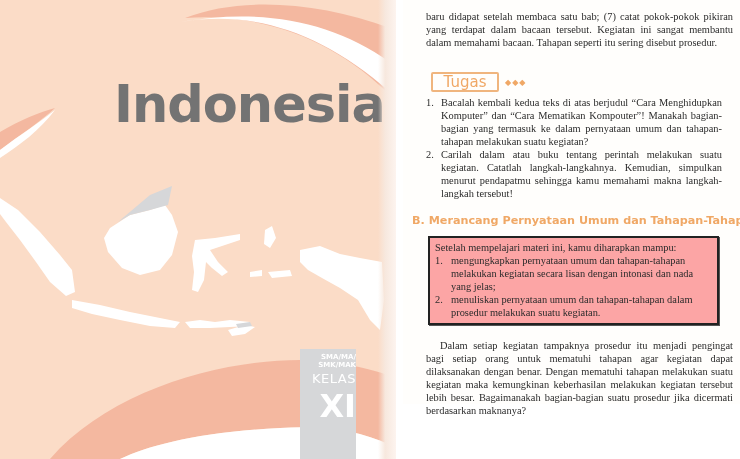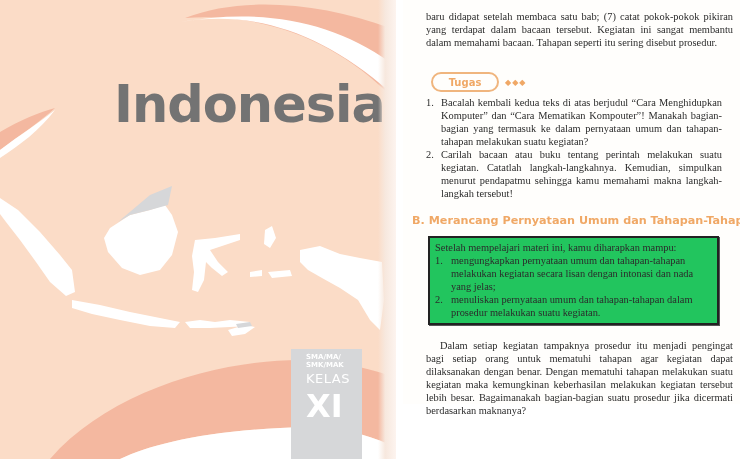--- a/index.html
+++ b/index.html
@@ -20,66 +20,65 @@
       font-size: 52px; font-weight: bold; letter-spacing: -1px;
       color: #b4b6b9; line-height: 1;
     }
     .title-indonesia {
       position: absolute; left: 114px; top: 79px;
       font-family: "DejaVu Sans", "Liberation Sans", sans-serif;
       font-size: 51px; font-weight: bold; letter-spacing: -1px;
       color: #737373; line-height: 1;
     }
     .grade-box {
-      position: absolute; left: 291px; top: 349px; width: 56px; height: 110px;
-      background: #d6d7d9; text-align: left; color: #ffffff;
+      position: absolute; left: 300px; top: 349px; width: 56px; height: 110px;
+      background: #d6d7d9; text-align: right; color: #ffffff;
       font-family: "DejaVu Sans", "Liberation Sans", sans-serif;
-      padding-left: 15px;
     }
     .grade-level { font-size: 7px; font-weight: bold; line-height: 8px; margin-top: 4px; }
     .grade-kelas { font-size: 13px; margin-top: 2px; letter-spacing: 0.5px; }
     .grade-num { font-size: 32px; font-weight: bold; line-height: 30px; margin-top: 5px; }
     .gutter {
       position: absolute; left: 378px; top: 0; width: 18px; height: 459px;
       background: linear-gradient(to right, rgba(251,220,199,0) 0%, #f7e8de 40%, #fdf4ef 100%);
     }
 
     
     .page {
       position: absolute; left: 403px; top: 0; width: 344px; height: 404px;
       background: #fffefc; color: #2b2b2b; font-size: 10.4px; line-height: 13px;
     }
     .para {
       position: absolute; left: 23px; width: 307px; text-align: justify; margin: 0;
     }
     .para.intro { top: 10px; }
     .tugas-wrap { position: absolute; left: 28px; top: 72px; height: 20px; display: flex; align-items: center; }
     .tugas-box {
-      width: 64px; height: 16px; border: 2px solid #f0b57e; border-radius: 10px;
+      width: 64px; height: 16px; border: 2px solid #f0b57e; border-radius: 2px;
       box-sizing: border-box; width: 68px; height: 20px;
       display: flex; align-items: center; justify-content: center;
       color: #f0a866; font-family: "DejaVu Sans", "Liberation Sans", sans-serif;
-      font-weight: bold; font-size: 10px;
+      font-weight: normal; font-size: 15px;
     }
     .diamonds { color: #f0a866; font-size: 8px; margin-left: 6px; letter-spacing: 1px; }
     ol.tasks {
       position: absolute; left: 23px; top: 96px; width: 296px;
       margin: 0; padding: 0; list-style: none;
     }
     ol.tasks li { display: flex; text-align: justify; }
     ol.tasks li .num { width: 15px; flex: none; }
     ol.tasks li .txt { flex: 1; }
     .section-head {
       position: absolute; left: 9px; top: 214px;
       font-family: "DejaVu Sans", "Liberation Sans", sans-serif;
       font-weight: bold; font-size: 11.2px; color: #f0a866; white-space: nowrap;
     }
     .goal-box {
       position: absolute; left: 25px; top: 236px; width: 276px;
-      background: #22c55e; border: 2px solid #222; padding: 3px 6px 4px 5px;
+      background: #fca5a5; border: 2px solid #222; padding: 3px 6px 4px 5px;
       box-shadow: 1px 1px 0 #555;
     }
     .goal-box .lead { margin: 0; }
     .goal-box ol { margin: 0; padding: 0; list-style: none; }
     .goal-box li { display: flex; }
     .goal-box li .num { width: 16px; flex: none; }
     .para.closing { top: 339px; text-indent: 14px; }
   </style>
 </head>
 <body>
@@ -142,21 +141,21 @@
     <span class="diamonds">◆◆◆</span>
   </div>
 
   <ol class="tasks">
     <li>
       <span class="num">1.</span>
       <span class="txt">Bacalah kembali kedua teks di atas berjudul “Cara Menghidupkan Komputer” dan “Cara Mematikan Kompouter”! Manakah bagian-bagian yang termasuk ke dalam pernyataan umum dan tahapan-tahapan melakukan suatu kegiatan?</span>
     </li>
     <li>
       <span class="num">2.</span>
-      <span class="txt">Carilah bacaan atau buku  tentang perintah melakukan suatu kegiatan. Catatlah langkah-langkahnya. Kemudian, simpulkan menurut pendapatmu sehingga kamu memahami makna langkah-langkah tersebut!</span>
+      <span class="txt">Carilah dalam atau buku  tentang perintah melakukan suatu kegiatan. Catatlah langkah-langkahnya. Kemudian, simpulkan menurut pendapatmu sehingga kamu memahami makna langkah-langkah tersebut!</span>
     </li>
   </ol>
 
   <div class="section-head">B. Merancang Pernyataan Umum dan Tahapan-Tahapan</div>
 
   <div class="goal-box">
     <p class="lead">Setelah mempelajari materi ini, kamu diharapkan mampu:</p>
     <ol>
       <li>
         <span class="num">1.</span>

